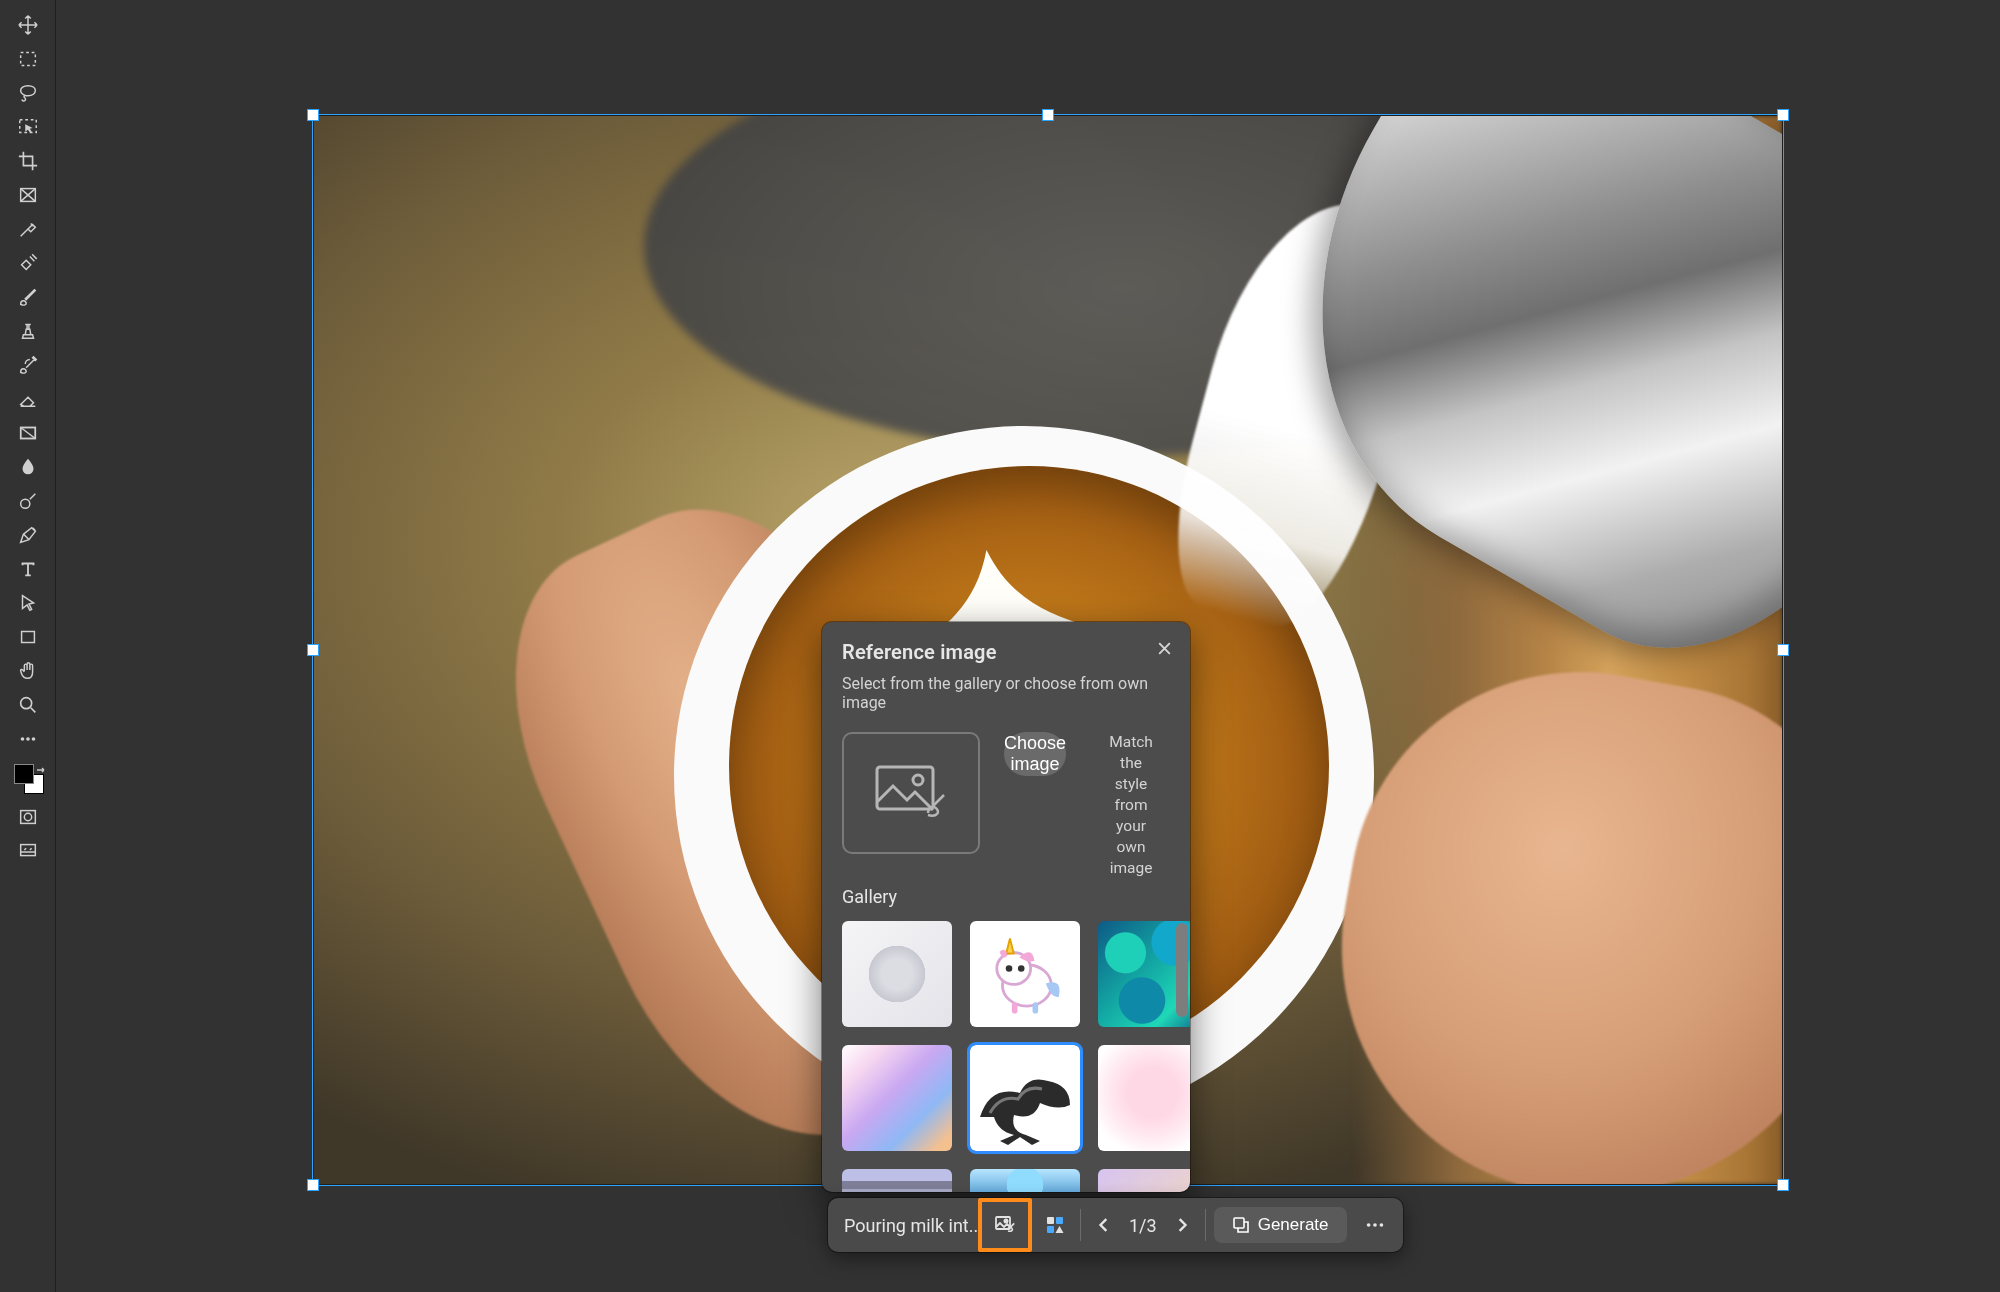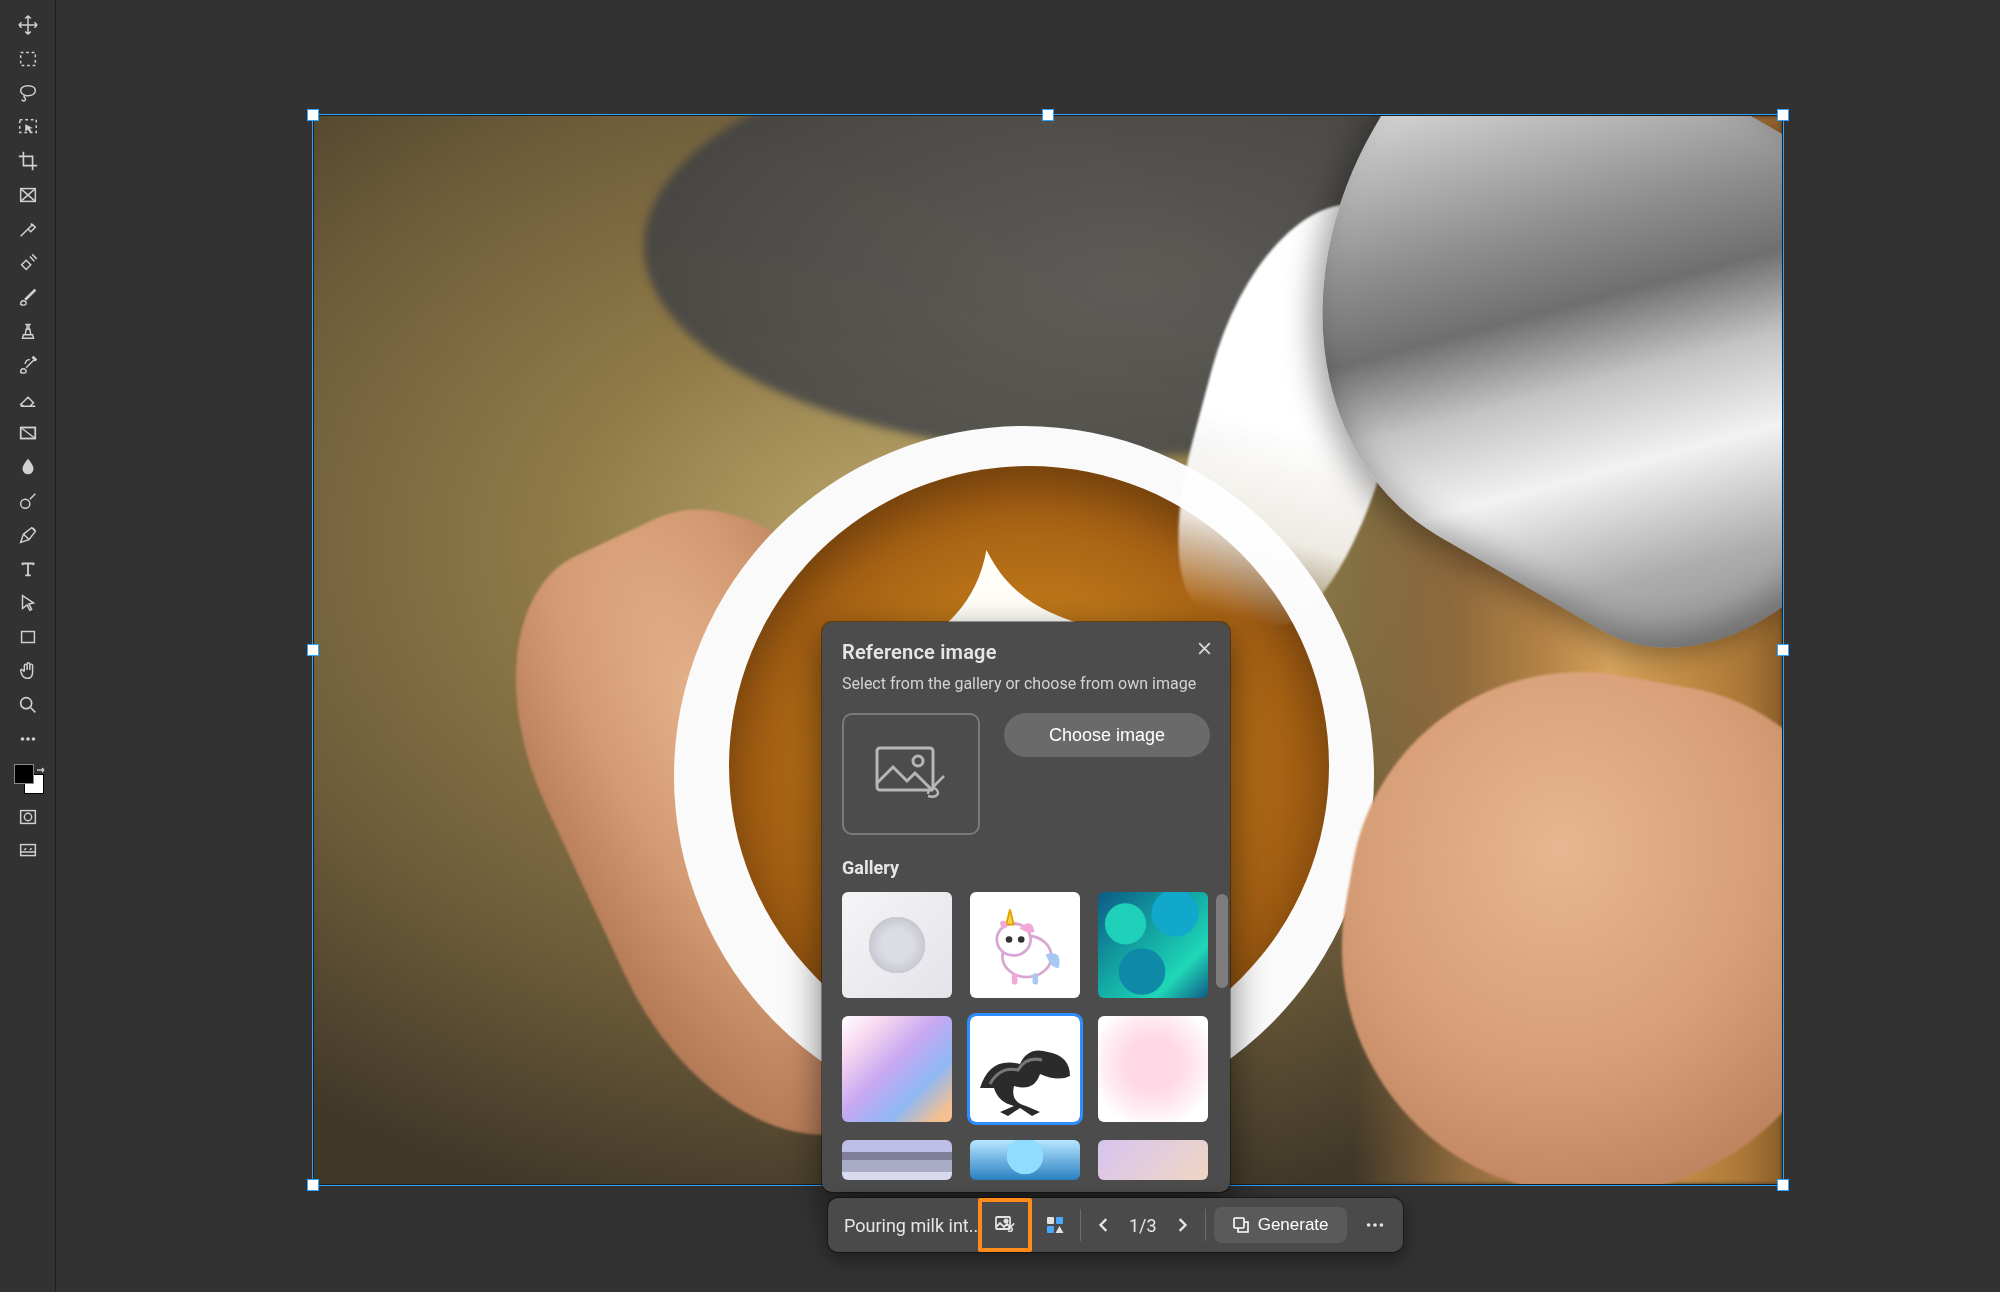--- a/index.html
+++ b/index.html
@@ -133,21 +133,21 @@
   .photo .apron{
     position:absolute; left:330px; top:-80px; width:960px; height:420px;
     background: radial-gradient(ellipse at 50% 60%, #5a5a5a 0%, #4a4a4a 55%, #3a3a3a 100%);
     border-radius: 50%;
     filter: blur(4px);
     opacity:0.9;
   }
 
   
   .popover {
-    position:absolute; left:766px; top:622px; width:408px; height:570px;
+    position:absolute; left:766px; top:622px; width:368px; height:570px;
     background:#4c4c4c;
     border-radius:10px;
     box-shadow: 0 12px 36px rgba(0,0,0,.55), 0 0 0 1px rgba(0,0,0,.35);
     padding:18px 20px 14px;
     color:#e6e6e6;
     overflow:hidden;
   }
   .popover-title {
     font-size:20px; font-weight:600; letter-spacing:.2px;
   }
@@ -173,21 +173,21 @@
   .pop-right { flex:1; display:flex;flex-direction:row;gap:26px; }
   .choose-btn {
     width:100%; height:44px; border:none; border-radius:22px;
     background:#6a6a6a; color:#fff; font-size:18px; font-weight:500;
     cursor:pointer;
   }
   .match-txt {
     font-size:15.5px; color:#d3d3d3; text-align:center; line-height:1.35;
     padding: 0 14px;
   }
-  .gallery-label { margin-top:22px; font-size:18px; font-weight:700; }
+  .gallery-label { margin-top:8px; font-size:18px; font-weight:400; }
   .gallery {
     margin-top:14px; display:grid; grid-template-columns: repeat(3, 110px);
     gap:18px 18px; position:relative;
   }
   .thumb {
     width:110px; height:106px; border-radius:6px;
     background:#777; cursor:pointer; position:relative; overflow:hidden;
   }
   .thumb.selected { outline:3px solid #2e8dff; outline-offset:0; }
   .gallery-scroll {
@@ -437,20 +437,21 @@
         <svg viewBox="0 0 74 58" fill="none" stroke="currentColor" stroke-width="3">
           <rect x="3" y="3" width="56" height="42" rx="3"></rect>
           <circle cx="44" cy="16" r="5"></circle>
           <path d="M3 38l16-16 14 14 8-8 18 18"></path>
           <path d="M54 49c0-3 2-6 5-6s5 3 5 5-3 5-10 3" stroke-width="2.5"></path>
           <path d="M59 42L70 31" stroke-width="2.5"></path>
         </svg>
       </div>
       <div class="pop-right">
         <button class="choose-btn">Choose image</button>
+        <div class="match-txt">Match the style from your own image</div>
       </div>
     </div>
     <div class="gallery-label">Gallery</div>
     <div class="gallery">
       <div class="thumb th1"></div>
       <div class="thumb th2">
         <svg class="uni" viewBox="0 0 100 100">
           <ellipse cx="52" cy="60" rx="26" ry="22" fill="#fff" stroke="#d9a7d4" stroke-width="3"></ellipse>
           <ellipse cx="38" cy="42" rx="18" ry="17" fill="#fff" stroke="#d9a7d4" stroke-width="3"></ellipse>
           <path d="M30 26 L34 10 L38 26Z" fill="#ffd24d" stroke="#e2a300" stroke-width="2"></path>

